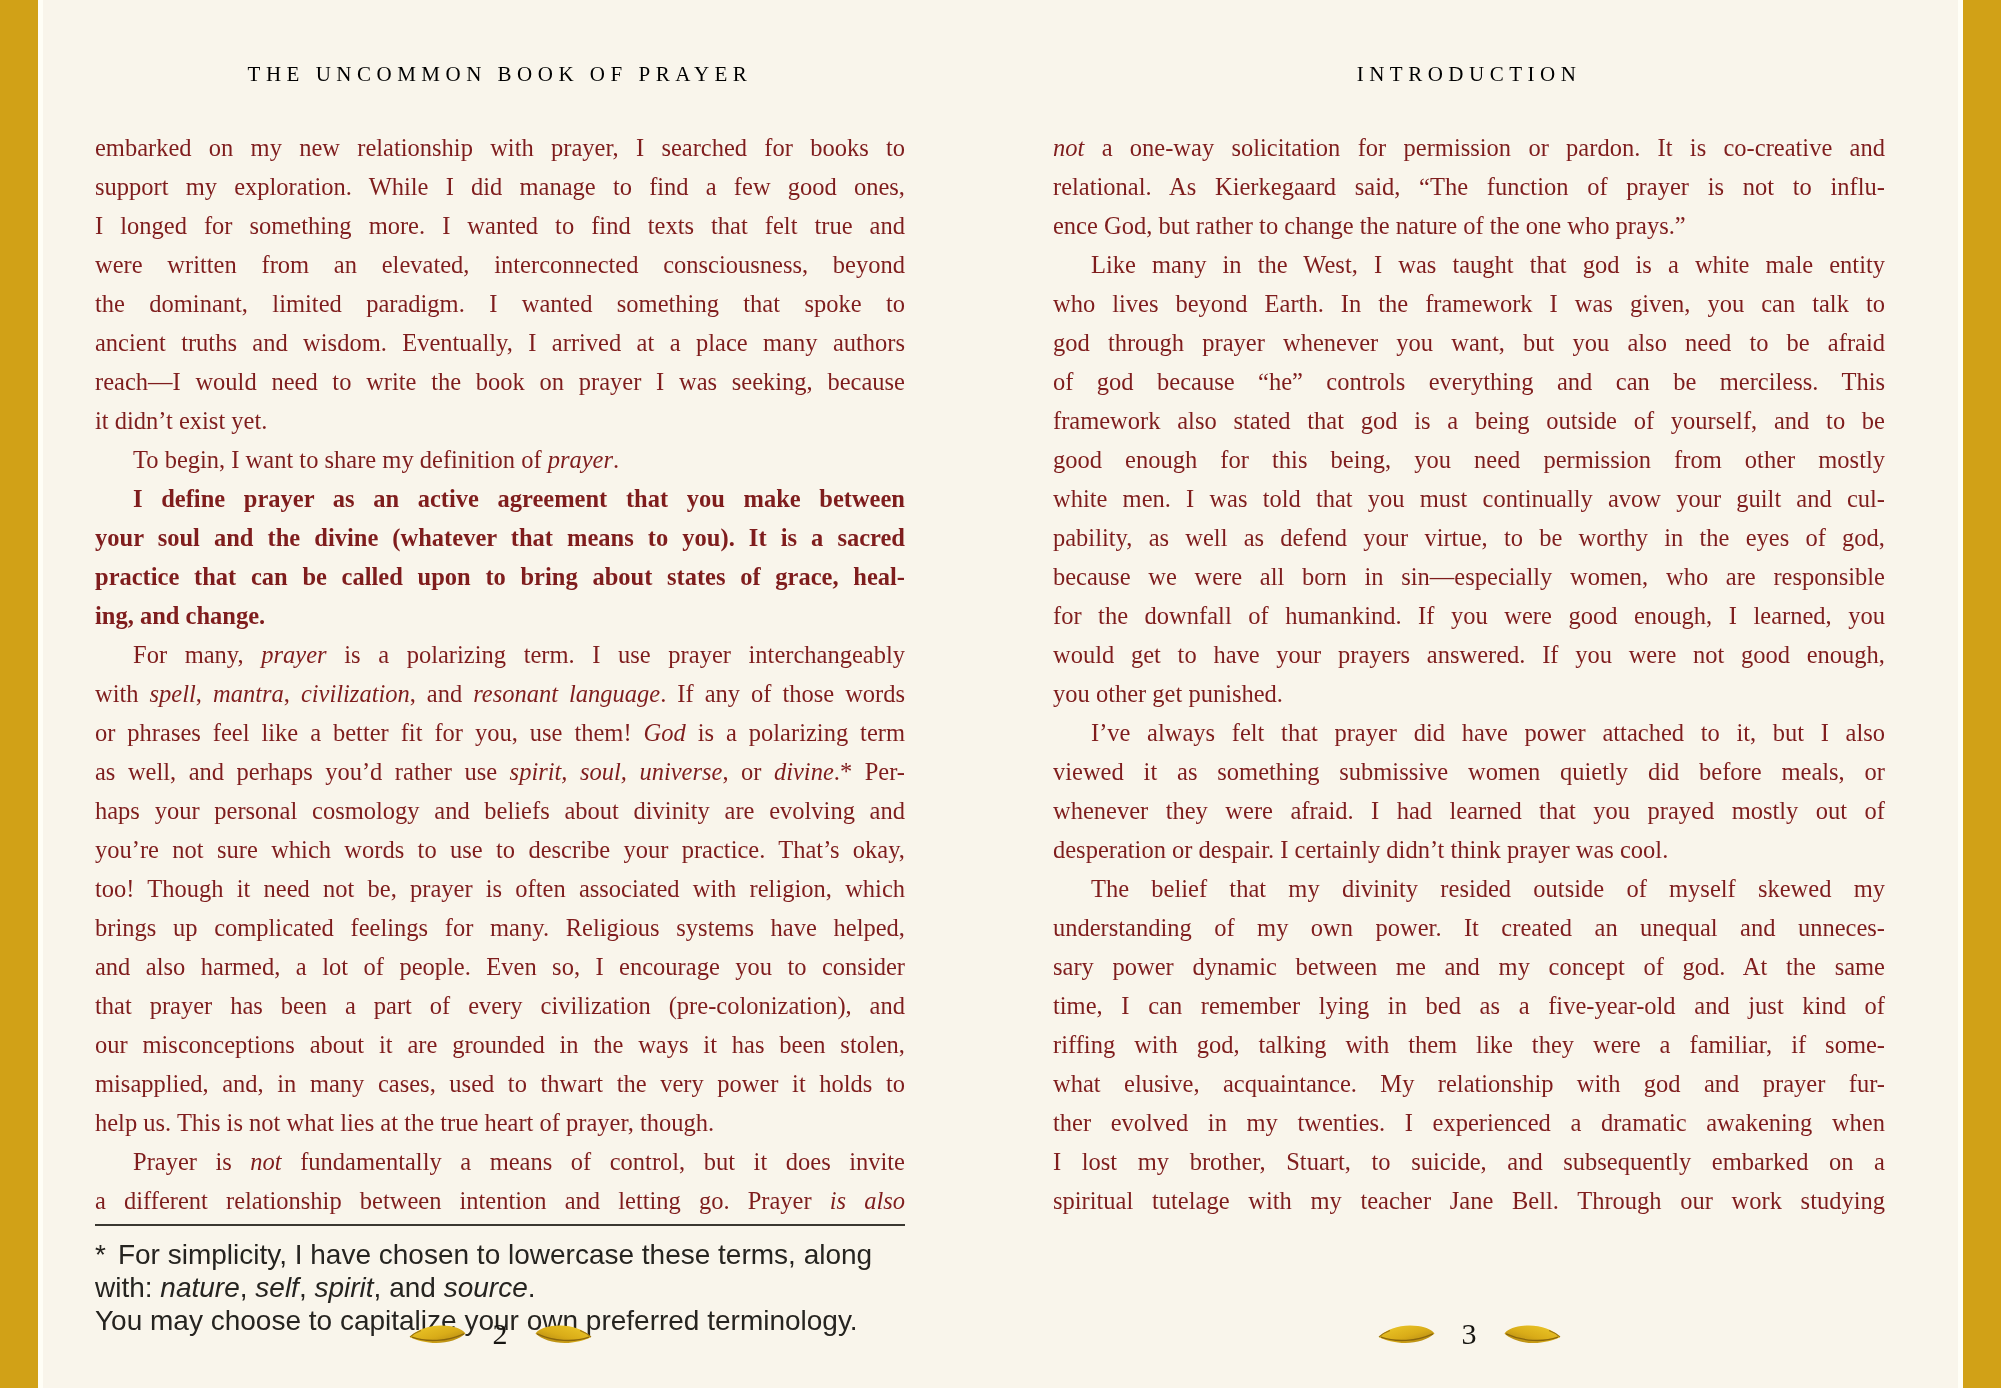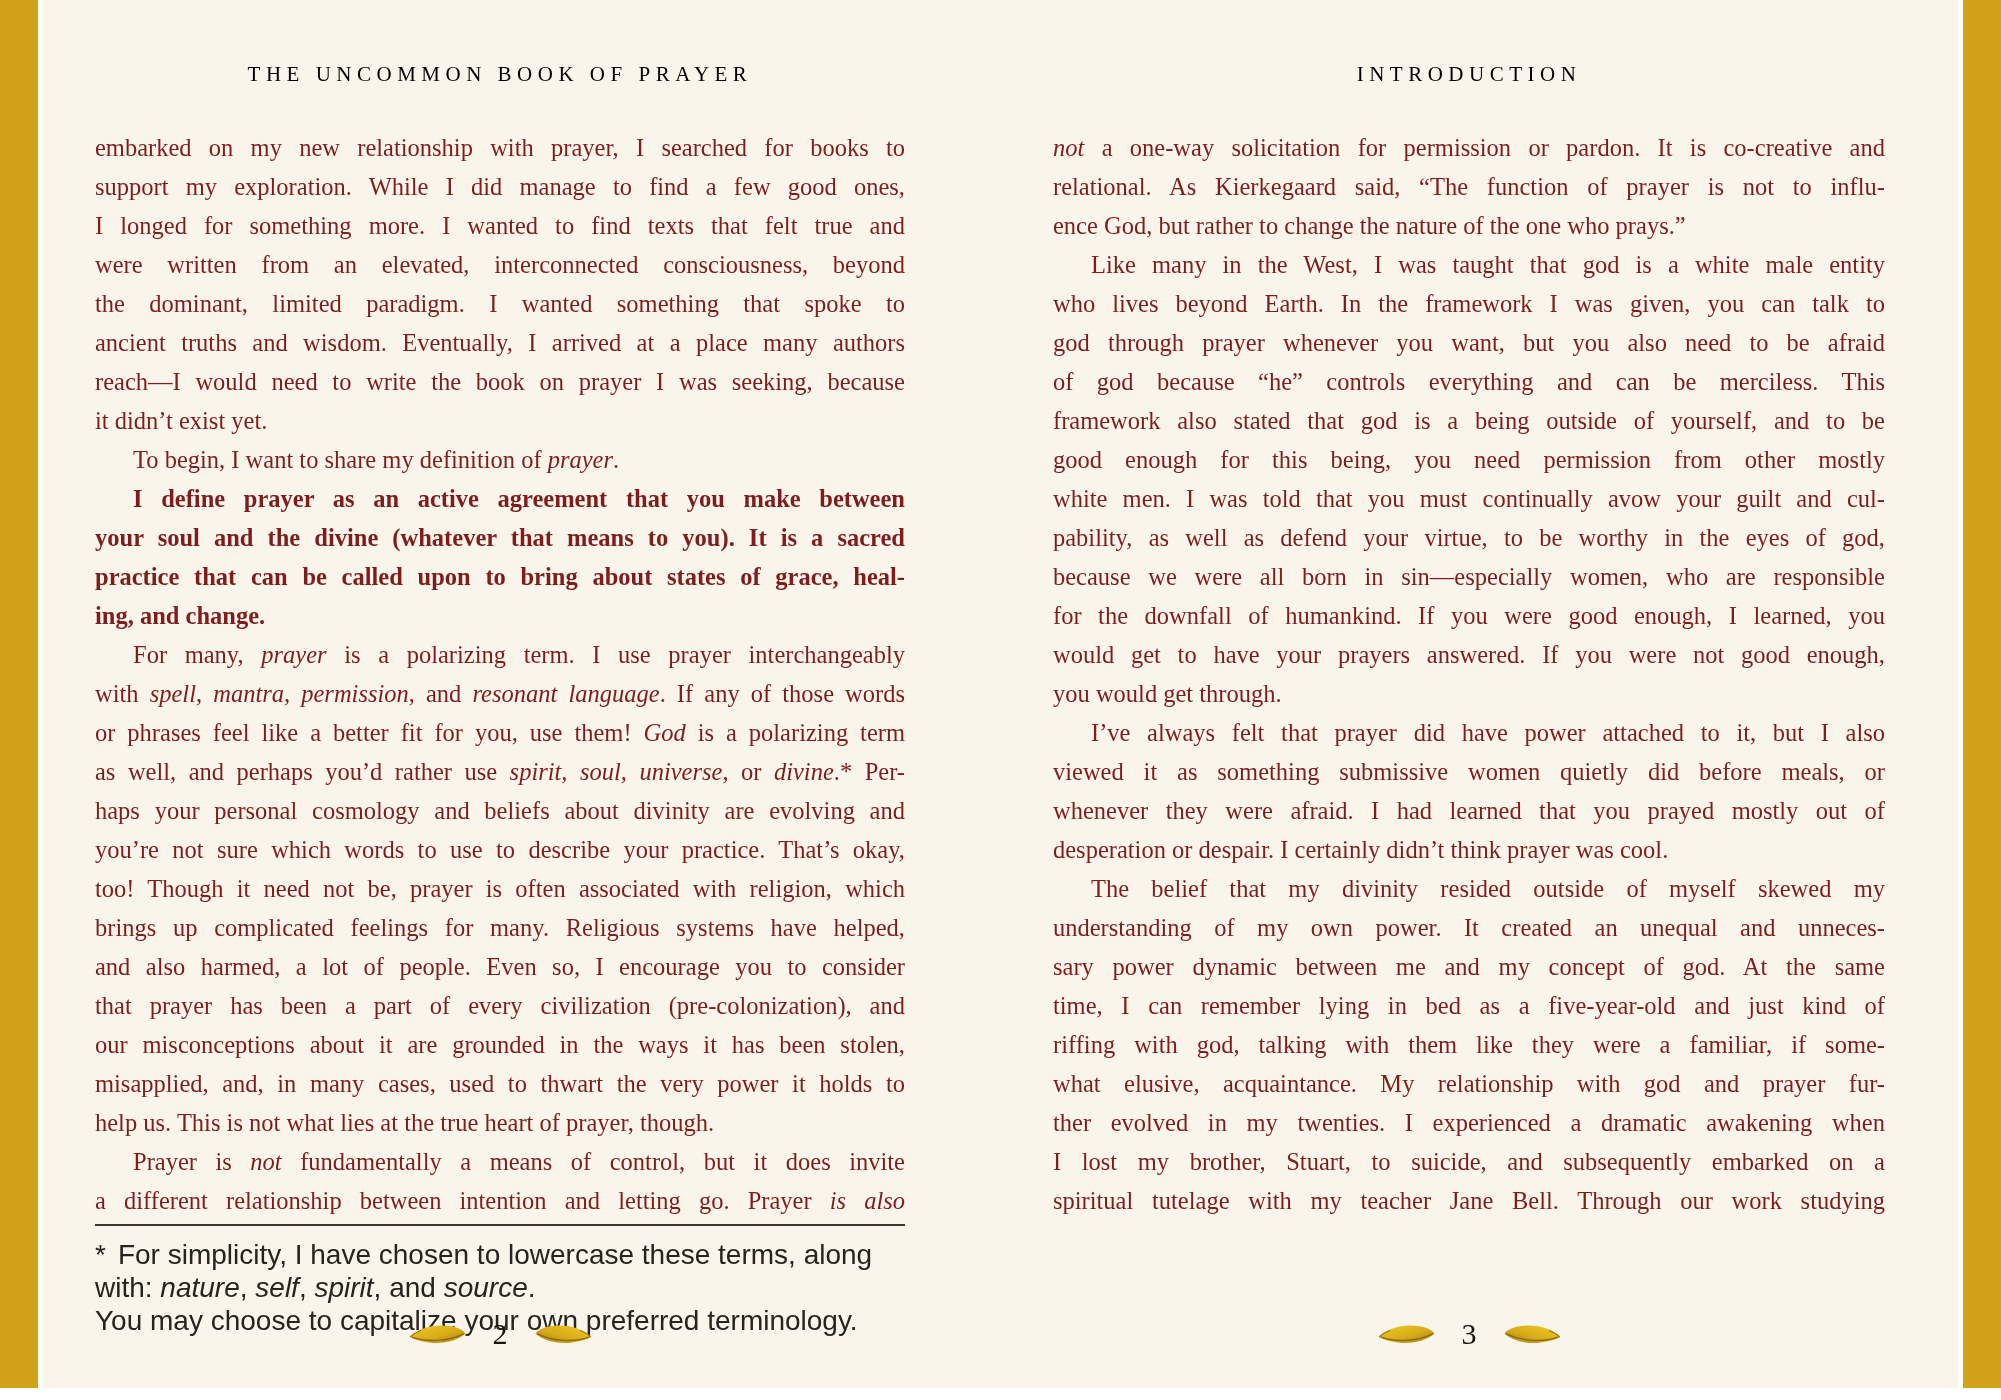--- a/index.html
+++ b/index.html
@@ -88,21 +88,21 @@
         <div class="bline"><span>the dominant, limited paradigm. I wanted something that spoke to</span></div>
         <div class="bline"><span>ancient truths and wisdom. Eventually, I arrived at a place many authors</span></div>
         <div class="bline"><span>reach—I would need to write the book on prayer I was seeking, because</span></div>
         <div class="bline end"><span>it didn’t exist yet.</span></div>
         <div class="bline end ind"><span>To begin, I want to share my definition of </span><span class="it">prayer</span><span>.</span></div>
         <div class="bline ind bold"><span>I define prayer as an active agreement that you make between</span></div>
         <div class="bline bold"><span>your soul and the divine (whatever that means to you). It is a sacred</span></div>
         <div class="bline bold"><span>practice that can be called upon to bring about states of grace, heal-</span></div>
         <div class="bline end bold"><span>ing, and change.</span></div>
         <div class="bline ind"><span>For many, </span><span class="it">prayer</span><span> is a polarizing term. I use prayer interchangeably</span></div>
-        <div class="bline"><span>with </span><span class="it">spell</span><span>, </span><span class="it">mantra</span><span>, </span><span class="it">permission</span><span>, and </span><span class="it">resonant language</span><span>. If any of those words</span></div>
+        <div class="bline"><span>with </span><span class="it">spell</span><span>, </span><span class="it">mantra</span><span>, </span><span class="it">civilization</span><span>, and </span><span class="it">resonant language</span><span>. If any of those words</span></div>
         <div class="bline"><span>or phrases feel like a better fit for you, use them! </span><span class="it">God</span><span> is a polarizing term</span></div>
         <div class="bline"><span>as well, and perhaps you’d rather use </span><span class="it">spirit, soul, universe</span><span>, or </span><span class="it">divine</span><span>.* Per-</span></div>
         <div class="bline"><span>haps your personal cosmology and beliefs about divinity are evolving and</span></div>
         <div class="bline"><span>you’re not sure which words to use to describe your practice. That’s okay,</span></div>
         <div class="bline"><span>too! Though it need not be, prayer is often associated with religion, which</span></div>
         <div class="bline"><span>brings up complicated feelings for many. Religious systems have helped,</span></div>
         <div class="bline"><span>and also harmed, a lot of people. Even so, I encourage you to consider</span></div>
         <div class="bline"><span>that prayer has been a part of every civilization (pre-colonization), and</span></div>
         <div class="bline"><span>our misconceptions about it are grounded in the ways it has been stolen,</span></div>
         <div class="bline"><span>misapplied, and, in many cases, used to thwart the very power it holds to</span></div>
@@ -140,21 +140,21 @@
         <div class="bline"><span>who lives beyond Earth. In the framework I was given, you can talk to</span></div>
         <div class="bline"><span>god through prayer whenever you want, but you also need to be afraid</span></div>
         <div class="bline"><span>of god because “he” controls everything and can be merciless. This</span></div>
         <div class="bline"><span>framework also stated that god is a being outside of yourself, and to be</span></div>
         <div class="bline"><span>good enough for this being, you need permission from other mostly</span></div>
         <div class="bline"><span>white men. I was told that you must continually avow your guilt and cul-</span></div>
         <div class="bline"><span>pability, as well as defend your virtue, to be worthy in the eyes of god,</span></div>
         <div class="bline"><span>because we were all born in sin—especially women, who are responsible</span></div>
         <div class="bline"><span>for the downfall of humankind. If you were good enough, I learned, you</span></div>
         <div class="bline"><span>would get to have your prayers answered. If you were not good enough,</span></div>
-        <div class="bline end"><span>you would get through.</span></div>
+        <div class="bline end"><span>you other get punished.</span></div>
         <div class="bline ind"><span>I’ve always felt that prayer did have power attached to it, but I also</span></div>
         <div class="bline"><span>viewed it as something submissive women quietly did before meals, or</span></div>
         <div class="bline"><span>whenever they were afraid. I had learned that you prayed mostly out of</span></div>
         <div class="bline end"><span>desperation or despair. I certainly didn’t think prayer was cool.</span></div>
         <div class="bline ind"><span>The belief that my divinity resided outside of myself skewed my</span></div>
         <div class="bline"><span>understanding of my own power. It created an unequal and unneces-</span></div>
         <div class="bline"><span>sary power dynamic between me and my concept of god. At the same</span></div>
         <div class="bline"><span>time, I can remember lying in bed as a five-year-old and just kind of</span></div>
         <div class="bline"><span>riffing with god, talking with them like they were a familiar, if some-</span></div>
         <div class="bline"><span>what elusive, acquaintance. My relationship with god and prayer fur-</span></div>

